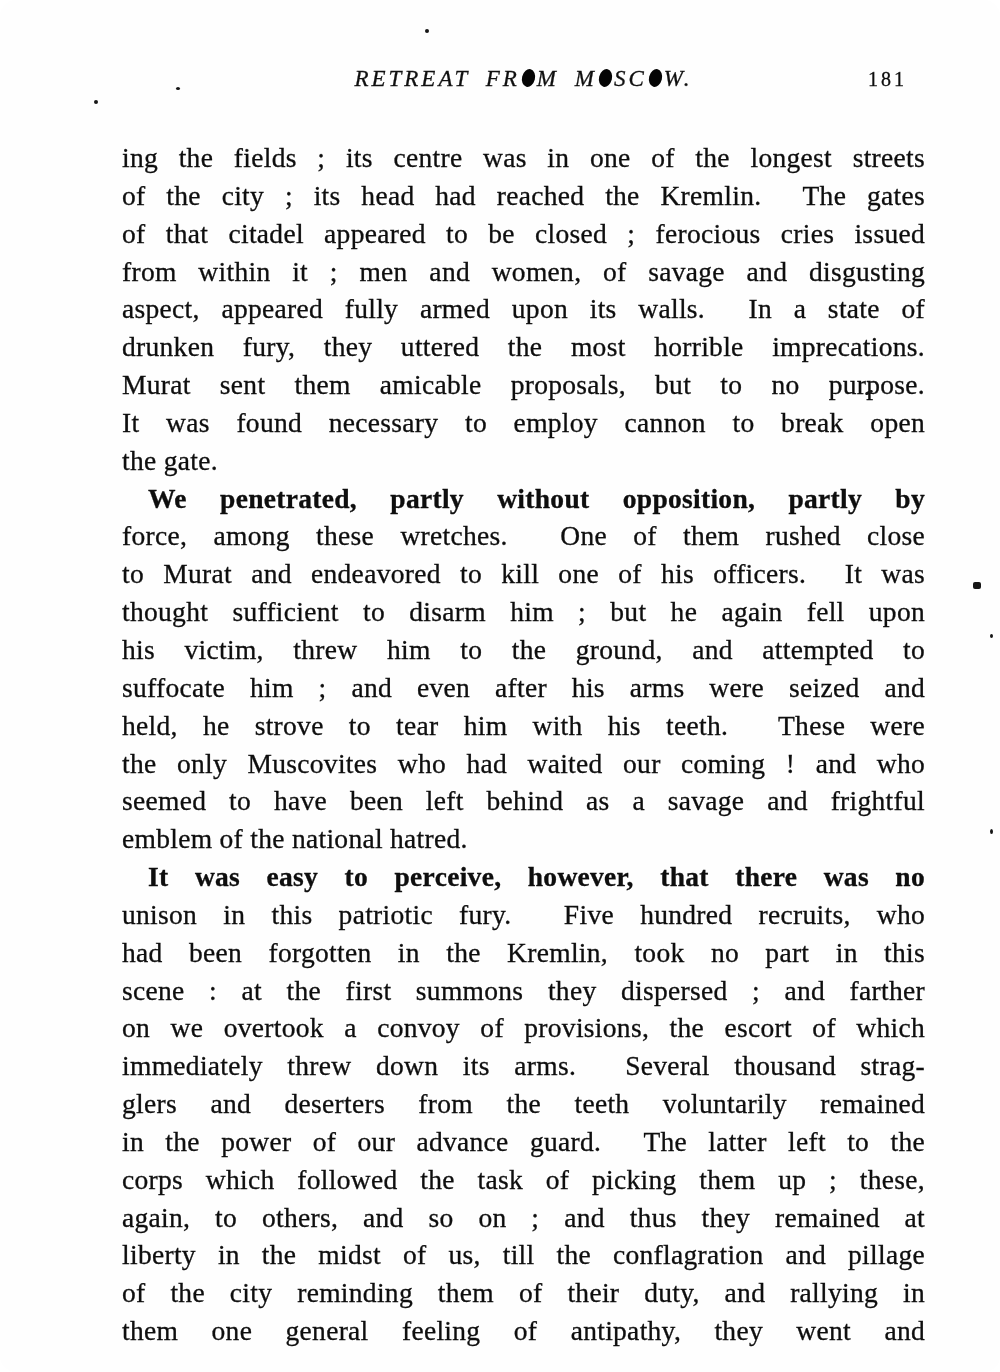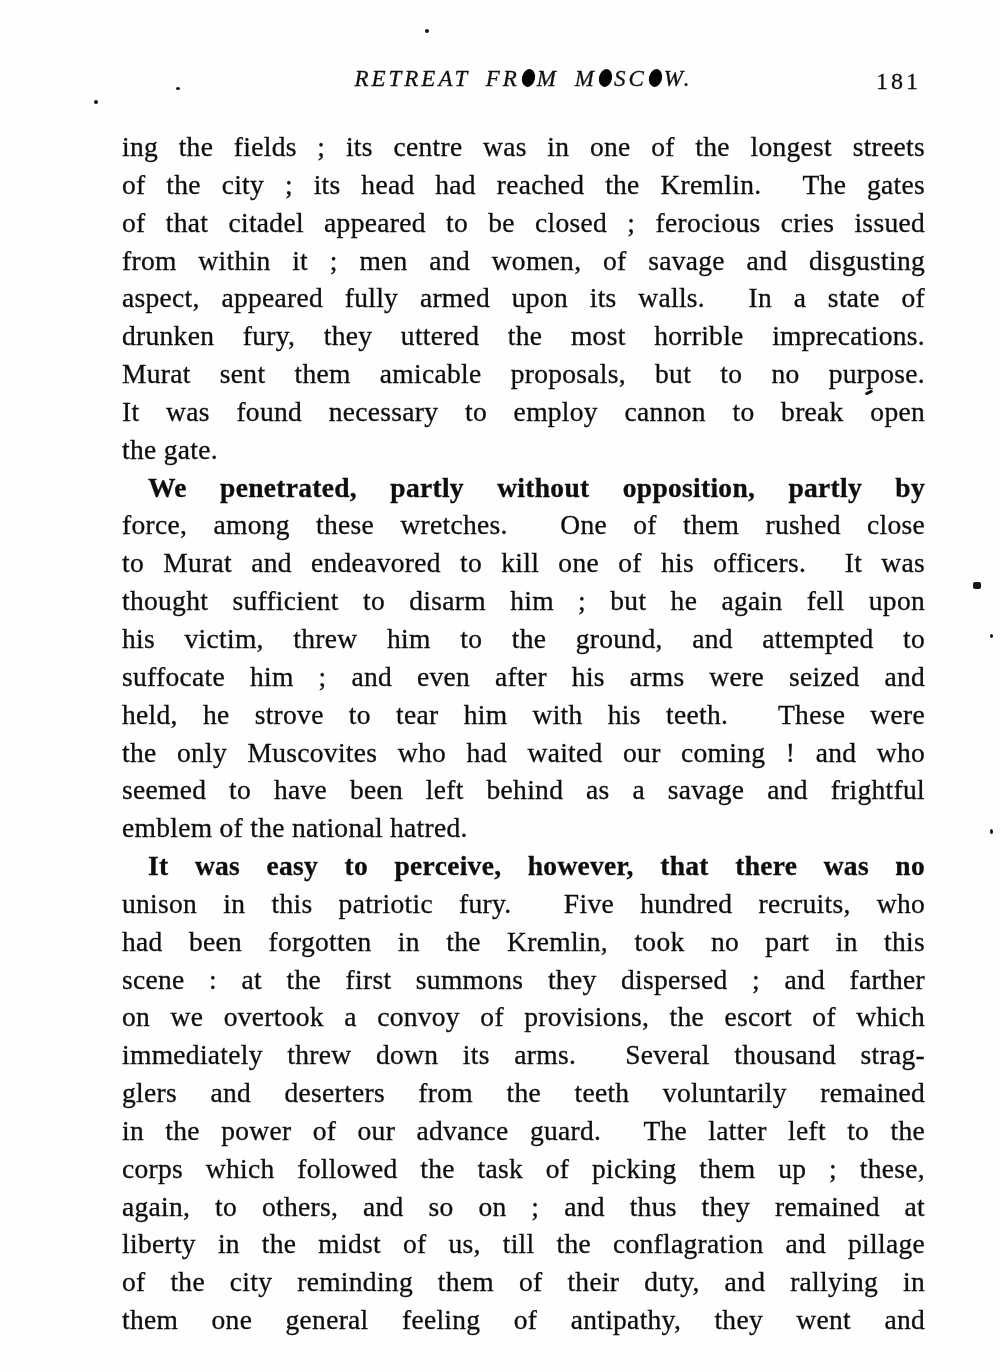--- a/index.html
+++ b/index.html
@@ -35,29 +35,29 @@
   .o-blot{
     display:inline-block;
     width:13px;height:18px;
     background:#050505;
     border-radius:50%;
     transform:rotate(14deg);
     vertical-align:-1px;
     margin:0 2px;
   }
   .page-number{
-    position:absolute;right:4px;top:2px;
-    font-size:24px;
+    position:absolute;right:18px;top:2px;
+    font-size:20px;
     letter-spacing:3px;
     text-align:right;
     -webkit-text-stroke:0.3px currentColor;
   }
   
   .body-text{
-    position:absolute;left:122px;top:128px;width:803px;
+    position:absolute;left:122px;top:139px;width:803px;
   }
   .line{
     font-size:27.5px;
     line-height:37.85px;
     height:37.85px;
     letter-spacing:0.3px;
     text-align:justify;
     text-align-last:justify;
     overflow:hidden;
     white-space:normal;

